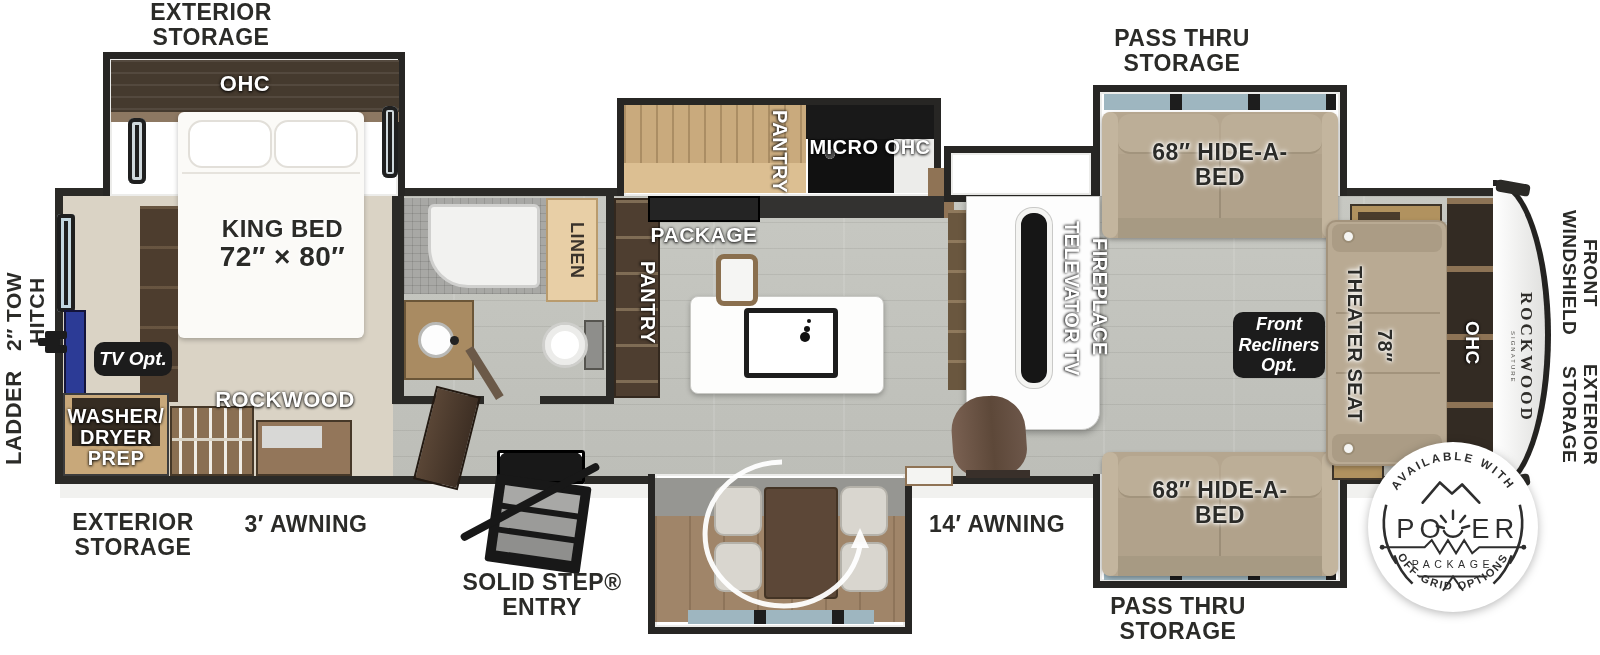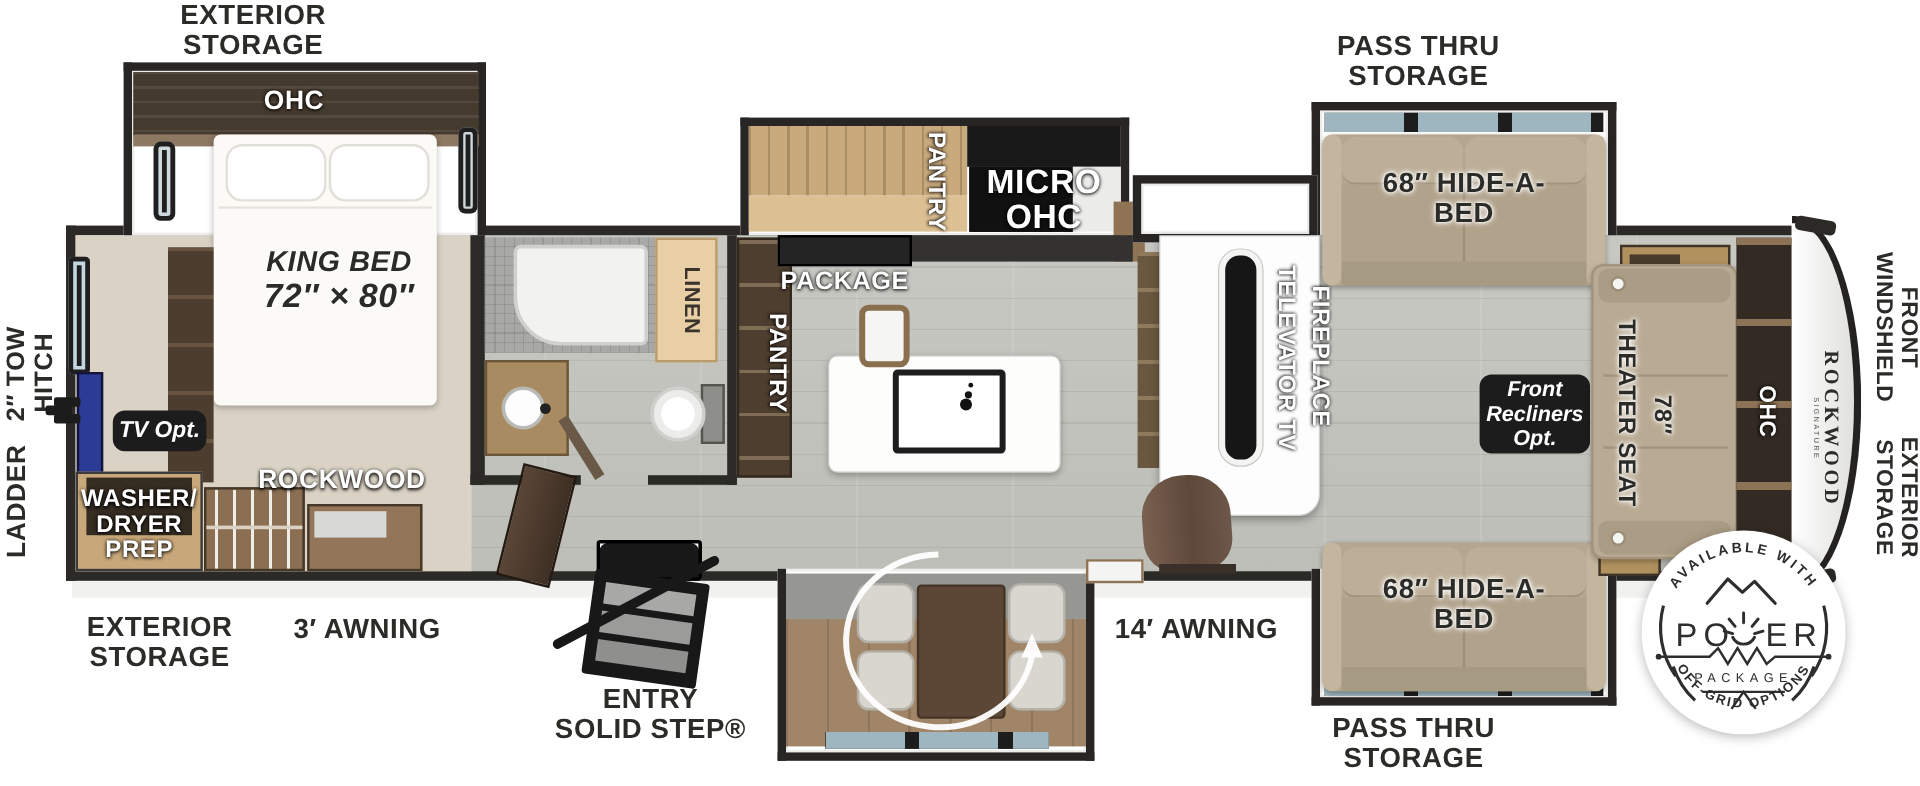--- a/index.html
+++ b/index.html
@@ -50,40 +50,40 @@
 
   <div class="slide" style="left:617px;top:98px;width:324px;height:98px;border-bottom:none;box-sizing:border-box;"></div>
   <div class="abs grain-v" style="left:624px;top:105px;width:182px;height:58px;"></div>
   <div class="abs" style="left:624px;top:163px;width:182px;height:30px;background:#dcbf92;"></div>
   <div class="abs" style="left:806px;top:105px;width:128px;height:34px;background:#191919;"></div>
   <div class="abs" style="left:808px;top:139px;width:86px;height:54px;background:#111;
        background-image:radial-gradient(circle 8px at 22px 15px,#555 55%,#888 60%,#111 66%),radial-gradient(circle 8px at 62px 15px,#555 55%,#888 60%,#111 66%),radial-gradient(circle 8px at 22px 39px,#555 55%,#888 60%,#111 66%),radial-gradient(circle 8px at 62px 39px,#555 55%,#888 60%,#111 66%);"></div>
   <div class="abs" style="left:894px;top:139px;width:40px;height:54px;background:#ececea;"></div>
   <div class="abs wood" style="left:928px;top:168px;width:26px;height:50px;"></div>
   <div class="abs wlbl v" style="left:762px;top:108px;width:28px;height:86px;font-size:20px;">PANTRY</div>
-  <div class="abs wlbl" style="left:804px;top:137px;width:132px;font-size:28px;">MICRO OHC</div>
+  <div class="abs wlbl" style="left:804px;top:137px;width:132px;font-size:20px;">MICRO OHC</div>
 
   <div class="slide" style="left:1093px;top:85px;width:254px;height:111px;border-bottom:none;box-sizing:border-box;"></div>
   <div class="abs glass" style="left:1104px;top:94px;width:232px;height:16px;"></div>
 
   <div class="slide" style="left:648px;top:474px;width:264px;height:160px;border-top:none;box-sizing:border-box;"></div>
   <div class="abs" style="left:655px;top:478px;width:250px;height:40px;background:#969692;"></div>
   <div class="abs" style="left:655px;top:516px;width:250px;height:106px;background:repeating-linear-gradient(90deg,rgba(60,40,20,.18) 0 2px,rgba(0,0,0,0) 2px 34px),#a08569;"></div>
   <div class="abs glass" style="left:688px;top:610px;width:186px;height:14px;"></div>
 
   <div class="slide" style="left:1093px;top:474px;width:254px;height:114px;border-top:none;box-sizing:border-box;"></div>
   <div class="abs glass" style="left:1104px;top:566px;width:232px;height:14px;"></div>
 
   <div class="slide" style="left:944px;top:146px;width:154px;height:56px;box-sizing:border-box;"></div>
 
   <div class="abs" style="left:178px;top:112px;width:186px;height:226px;background:#fbfaf7;border-radius:6px;box-shadow:0 2px 5px rgba(0,0,0,.25);"></div>
   <div class="abs" style="left:188px;top:120px;width:80px;height:44px;background:#fff;border:2px solid #e2dfd9;border-radius:14px;"></div>
   <div class="abs" style="left:274px;top:120px;width:80px;height:44px;background:#fff;border:2px solid #e2dfd9;border-radius:14px;"></div>
   <div class="abs" style="left:182px;top:172px;width:178px;height:2px;background:#e6e3dd;"></div>
-  <div class="abs lbl halo" style="left:210px;top:206px;width:145px;font-size:24px;font-style:italic;">
+  <div class="abs lbl halo" style="left:210px;top:216px;width:145px;font-size:24px;">
     <div>KING BED</div>
     <div style="font-size:28px;">72″ × 80″</div>
   </div>
   <div class="abs" style="left:140px;top:206px;width:38px;height:196px;background:repeating-linear-gradient(180deg,rgba(255,220,170,.15) 0 3px,rgba(0,0,0,0) 3px 40px),#4d3d2e;"></div>
 
   <div class="abs" style="left:57px;top:214px;width:18px;height:98px;background:#1f1f1f;border-radius:4px;box-shadow:inset 0 0 0 4px #1f1f1f, inset 0 0 0 7px #c3d7e0;"></div>
   <div class="abs" style="left:64px;top:310px;width:22px;height:94px;background:#2c3b96;border:2px solid #14143a;box-sizing:border-box;"></div>
   <div class="abs pill" style="left:94px;top:342px;width:78px;height:34px;font-size:19px;">TV Opt.</div>
 
   <div class="abs" style="left:63px;top:393px;width:106px;height:83px;background:#c8a87a;border:2px solid #3c3c3c;box-sizing:border-box;"></div>
@@ -225,22 +225,22 @@
   <div class="abs lbl" style="left:1100px;top:26px;width:164px;font-size:23px;">
     <div>PASS THRU</div>
       <div>STORAGE</div>
   </div>
   <div class="abs lbl" style="left:60px;top:510px;width:146px;font-size:23px;">
     <div>EXTERIOR</div>
       <div>STORAGE</div>
   </div>
   <div class="abs lbl" style="left:235px;top:512px;width:142px;font-size:23px;">3′ AWNING</div>
   <div class="abs lbl" style="left:452px;top:570px;width:180px;font-size:23px;">
-    <div>ENTRY</div>
-      <div>SOLID STEP®</div>
+    <div>SOLID STEP®</div>
+      <div>ENTRY</div>
   </div>
   <div class="abs lbl" style="left:922px;top:512px;width:150px;font-size:23px;">14′ AWNING</div>
   <div class="abs lbl" style="left:1096px;top:594px;width:164px;font-size:23px;">
     <div>PASS THRU</div>
       <div>STORAGE</div>
   </div>
 
   <div class="abs vu lbl" style="left:2px;top:220px;width:72px;height:182px;font-size:21px;">
     <span style="display:block;">2″ TOW</span>
     <span style="display:block;">HITCH</span>

